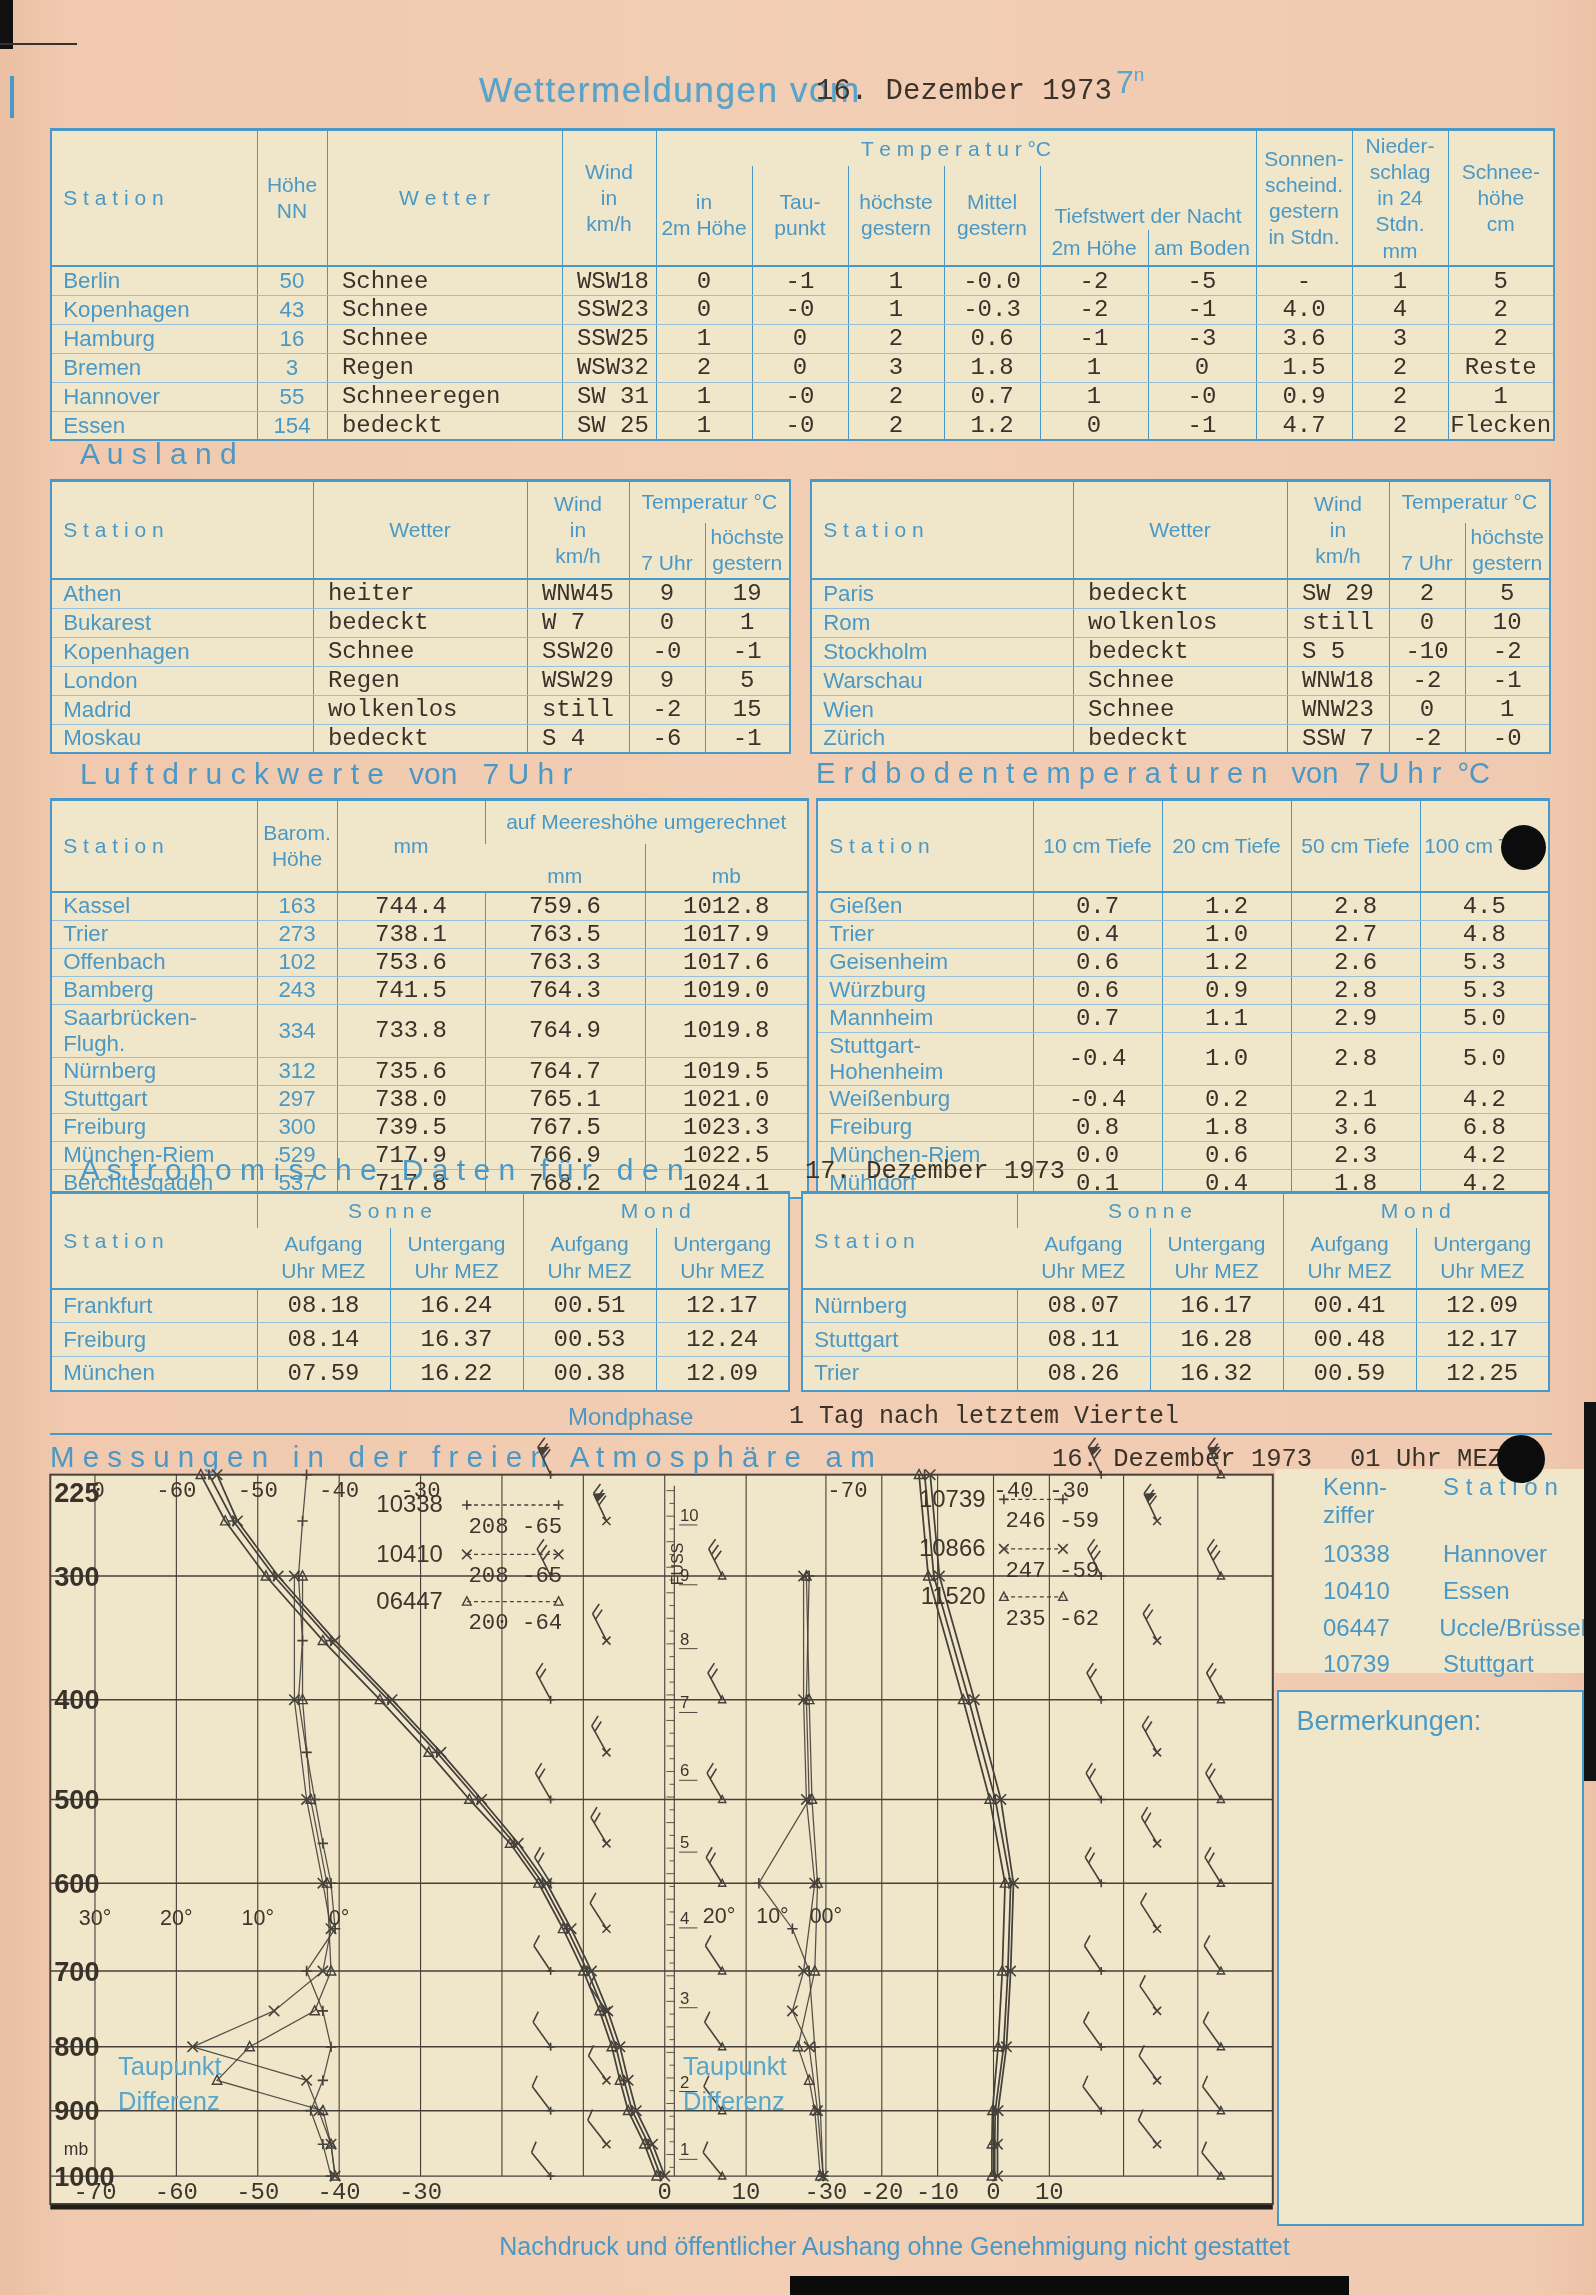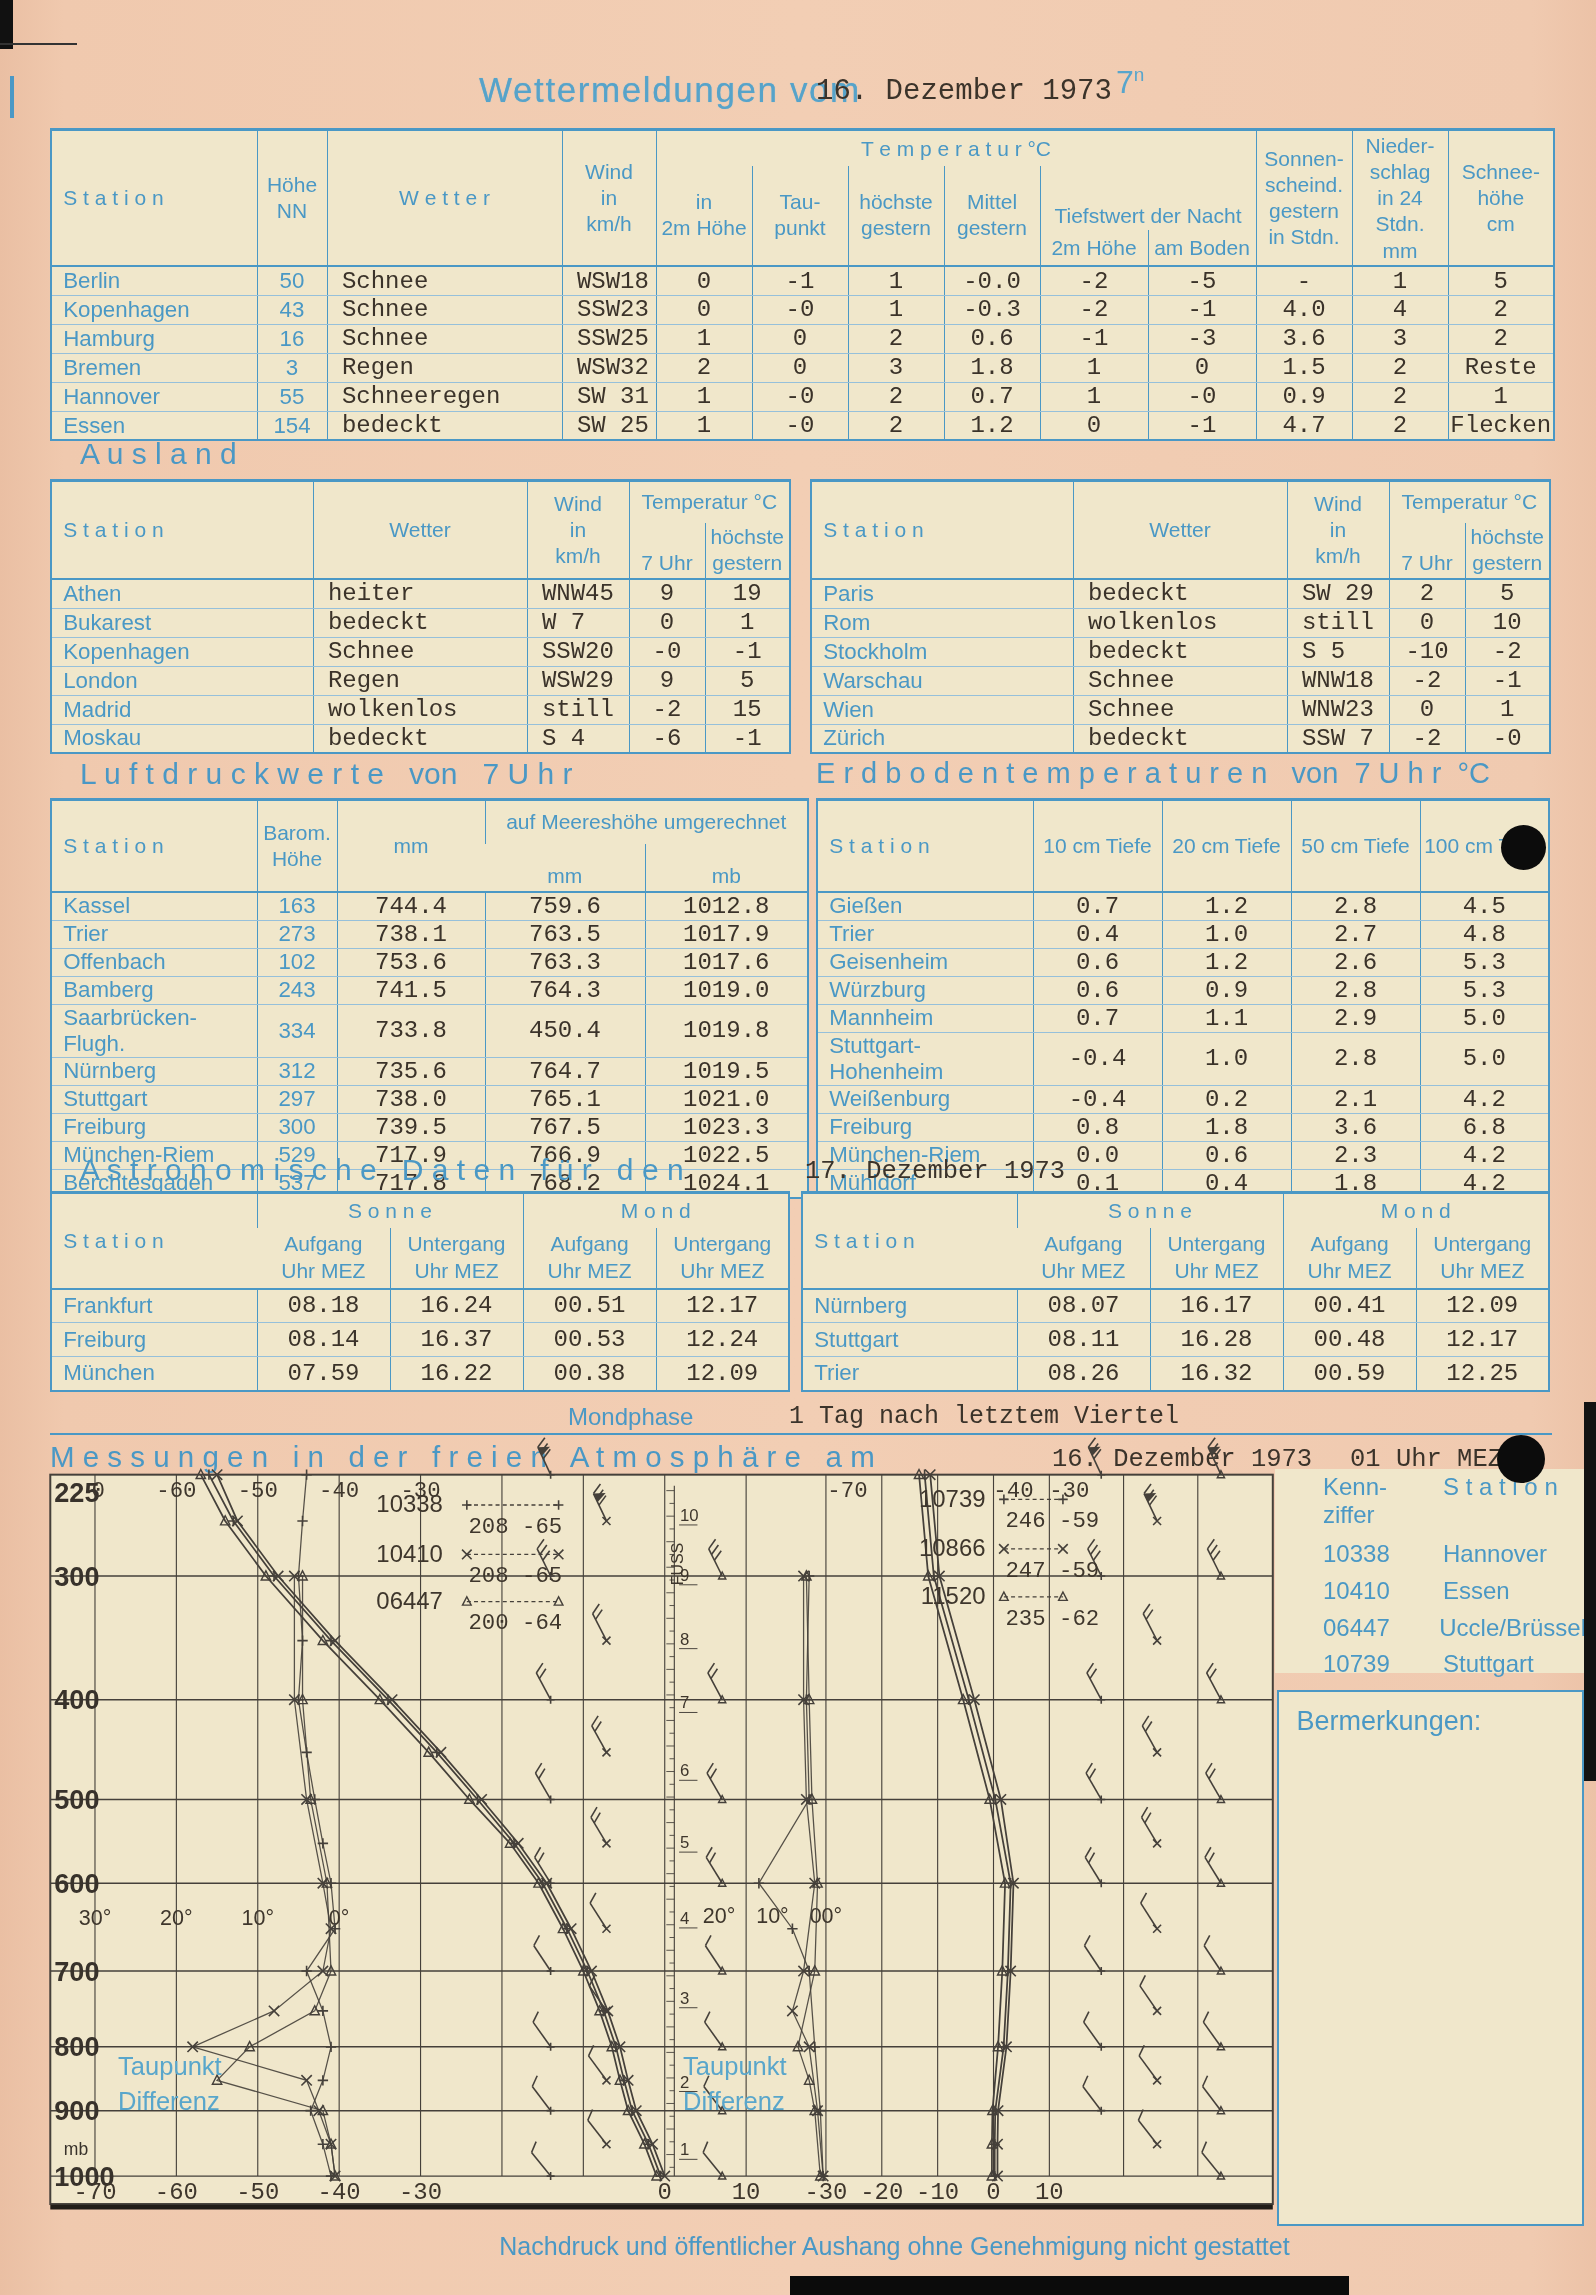--- a/index.html
+++ b/index.html
@@ -387,21 +387,21 @@
         <td class="cs" style="height: 25px;">Bamberg</td>
         <td class="cb maj" style="height: 25px;">243</td>
         <td class="cm maj" style="height: 25px;">741.5</td>
         <td class="cm maj" style="height: 25px;">764.3</td>
         <td class="cm thin" style="height: 25px;">1019.0</td>
       </tr>
       <tr>
         <td class="cs" style="height: 25px;">Saarbrücken-Flugh.</td>
         <td class="cb maj" style="height: 25px;">334</td>
         <td class="cm maj" style="height: 25px;">733.8</td>
-        <td class="cm maj" style="height: 25px;">450.4</td>
+        <td class="cm maj" style="height: 25px;">764.9</td>
         <td class="cm thin" style="height: 25px;">1019.8</td>
       </tr>
       <tr>
         <td class="cs" style="height: 25px;">Nürnberg</td>
         <td class="cb maj" style="height: 25px;">312</td>
         <td class="cm maj" style="height: 25px;">735.6</td>
         <td class="cm maj" style="height: 25px;">764.7</td>
         <td class="cm thin" style="height: 25px;">1019.5</td>
       </tr>
       <tr>

